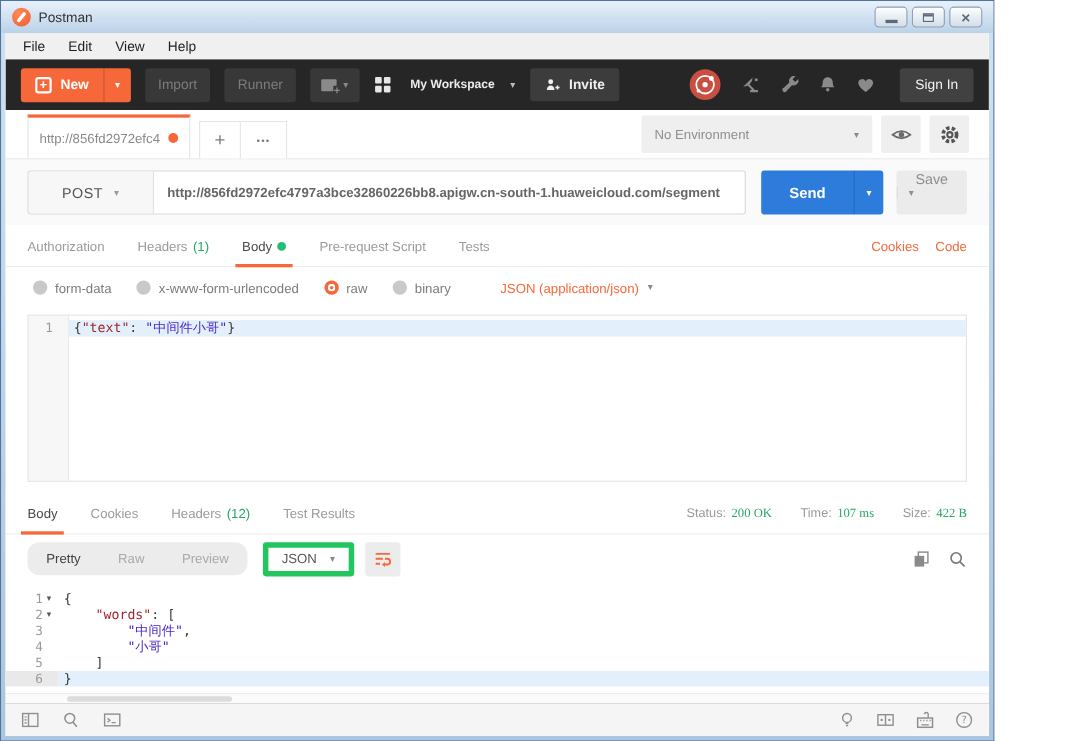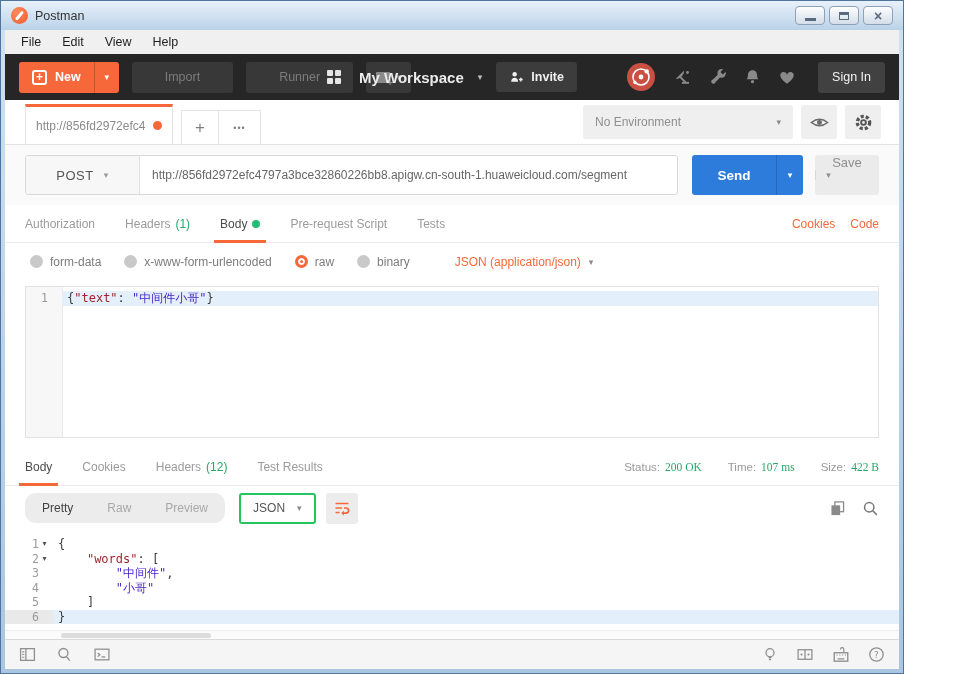--- a/index.html
+++ b/index.html
@@ -33,28 +33,28 @@
 
   
   .toolbar { height: 46px; background: #262626; display: flex; align-items: center; padding: 0 14px; position: relative; }
   .btn-new { display: flex; height: 31px; background: #f6683a; border-radius: 3px; overflow: hidden; color: #fff; }
   .btn-new-main { display: flex; align-items: center; gap: 8px; padding: 0 13px; font-size: 12.5px; font-weight: bold; }
   .plus-box { width: 15px; height: 15px; border: 2px solid #fff; border-radius: 3px; font-size: 12px; font-weight: bold;
               display:flex; align-items:center; justify-content:center; line-height: 1; }
   .btn-new-caret { width: 25px; border-left: 1px solid rgba(0,0,0,.18); display:flex; align-items:center; justify-content:center;
               font-size: 9px; }
   .tb-btn { height: 31px; background: #383838; border-radius: 3px; color: #7c7c7c; font-size: 12.5px;
-            display: flex; align-items: center; padding: 0 33px; margin-left: 13px; }
+            display: flex; align-items: center; padding: 0 12px; margin-left: 13px; }
   .tb-iconbtn { height: 31px; background: #383838; border-radius: 3px; margin-left: 13px; padding: 0 10px;
             display: flex; align-items: center; gap: 6px; color: #8a8a8a; font-size: 9px; }
   .newwin-glyph { width: 14px; height: 11px; background:#8a8a8a; border-radius:1px; position:relative; }
   .newwin-glyph::after { content:"+"; position:absolute; right:-3px; bottom:-5px; color:#8a8a8a; background:#383838;
             font-size:10px; font-weight:bold; line-height:1; }
   .ws-group { position: absolute; left: 50%; transform: translateX(-50%); display: flex; align-items: center; gap: 14px; }
-  .ws-label { color: #ececec; font-size: 15px; font-weight: bold; margin-left: 4px; }
+  .ws-label { color: #ececec; font-size: 11px; font-weight: bold; margin-left: 4px; }
   .ws-caret { color: #bdbdbd; font-size: 9px; }
   .grid-icon { display: grid; grid-template-columns: 6px 6px; grid-template-rows: 6px 6px; gap: 2px; }
   .grid-icon span { background: #e6e6e6; border-radius: 1px; }
   .btn-invite { height: 30px; background: #3c3c3c; border-radius: 3px; display: flex; align-items: center; gap: 7px;
             padding: 0 13px; color: #f0f0f0; font-size: 12.5px; font-weight: bold; }
   .right-icons { margin-left: auto; display: flex; align-items: center; gap: 17px; }
   .btn-signin { height: 31px; background: #414141; border-radius: 3px; color: #f2f2f2; font-size: 12.5px;
             display: flex; align-items: center; padding: 0 14px; margin-left: 5px; }
 
   
@@ -73,21 +73,21 @@
   .env-select .caret { margin-left: auto; color: #8a8a8a; font-size: 9px; }
   .env-btn { width: 36px; height: 34px; background: #efefef; border-radius: 2px; display: flex; align-items: center; justify-content: center; }
 
   
   .builder { height: 60px; background: #fafafa; display: flex; align-items: center; padding: 0 20px; }
   .url-group { flex: 1; height: 40px; border: 1px solid #d9d9d9; border-radius: 3px; background: #fff; display: flex; overflow: hidden; }
   .method-box { width: 114px; background: #f7f7f7; border-right: 1px solid #e2e2e2; display: flex; align-items: center;
              justify-content: center; gap: 10px; font-size: 13px; color: #555; letter-spacing: .5px; }
   .method-box .caret { color: #9a9a9a; font-size: 9px; }
   .url-text { flex: 1; display: flex; align-items: center; padding: 0 12px; font-size: 12px; color: #666;
-             white-space: nowrap; overflow: hidden; }
+             white-space: nowrap; overflow: hidden; font-weight: bold; }
   .params-btn { width: 84px; border-left: 1px solid #e2e2e2; display: flex; align-items: center; justify-content: center;
              font-size: 12px; color: #7d7d7d; }
   .send-group { display: flex; height: 40px; margin-left: 14px; border-radius: 3px; overflow: hidden; background: #2d7cdb; color: #fff; }
   .send-main { width: 84px; display: flex; align-items: center; justify-content: center; font-size: 13.5px; font-weight: bold; }
   .send-caret { width: 27px; border-left: 1px solid rgba(0,0,0,.15); display:flex; align-items:center; justify-content:center; font-size: 9px; }
   .save-group { display: flex; height: 40px; margin-left: 12px; border-radius: 3px; overflow: hidden; background: #ebebeb; color: #8f8f8f; flex-direction: column; }
   .save-main { width: 64px; display: flex; align-items: center; justify-content: center; font-size: 13px; }
   .save-caret { width: 26px; border-left: 1px solid #d8d8d8; display:flex; align-items:center; justify-content:center; font-size: 9px; color:#8f8f8f; }
 
   
@@ -127,21 +127,21 @@
 
   
   .resp-header { height: 38px; margin-top: 10px; }
   .resp-meta { margin-left: auto; display: flex; align-items: center; gap: 26px; font-size: 11.5px; }
   .meta-label { color: #9a9a9a; }
   .meta-value { color: #27a866; margin-left: 5px; font-family: Liberation Serif, serif; }
   .resp-controls { height: 44px; display: flex; align-items: center; padding: 0 20px; background: #fff; }
   .view-group { display: flex; background: #ececec; border-radius: 11px; overflow: hidden; }
   .view-btn { padding: 8px 17px; font-size: 12px; color: #a9a9a9; }
   .view-btn.active { color: #424242; }
-  .fmt-select { margin-left: 14px; height: 31px; border: 2px solid #22c55e; border-radius: 3px; background: #fff;
+  .fmt-select { margin-left: 14px; height: 31px; border: 5px solid #22c55e; border-radius: 3px; background: #fff;
         display: flex; align-items: center; gap: 12px; padding: 0 12px; font-size: 12px; color: #555; }
   .fmt-select .caret { color: #8a8a8a; font-size: 9px; }
   .wrap-btn { margin-left: 10px; width: 32px; height: 31px; background: #ececec; border-radius: 3px;
         display: flex; align-items: center; justify-content: center; }
   .resp-right-icons { margin-left: auto; display: flex; align-items: center; gap: 16px; }
 
   .hscroll { height: 9px; background: #fbfbfb; border-top: 1px solid #eee; position: relative; }
   .hscroll .thumb { position: absolute; left: 56px; top: 2px; width: 150px; height: 5px; background: #dcdcdc; border-radius: 3px; }
 
   

